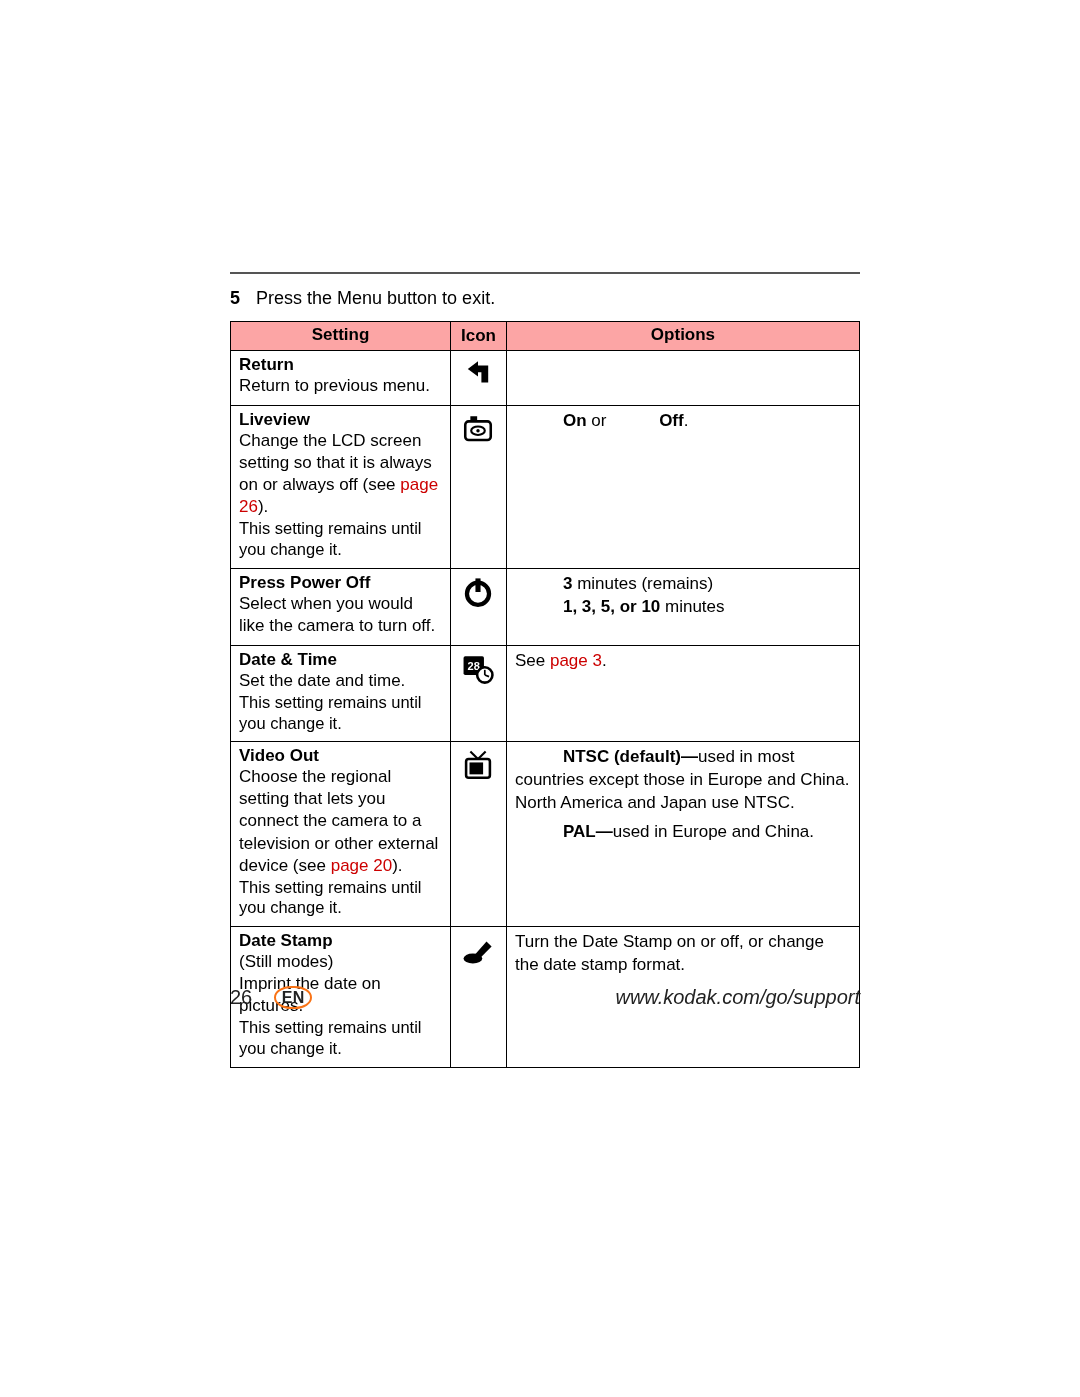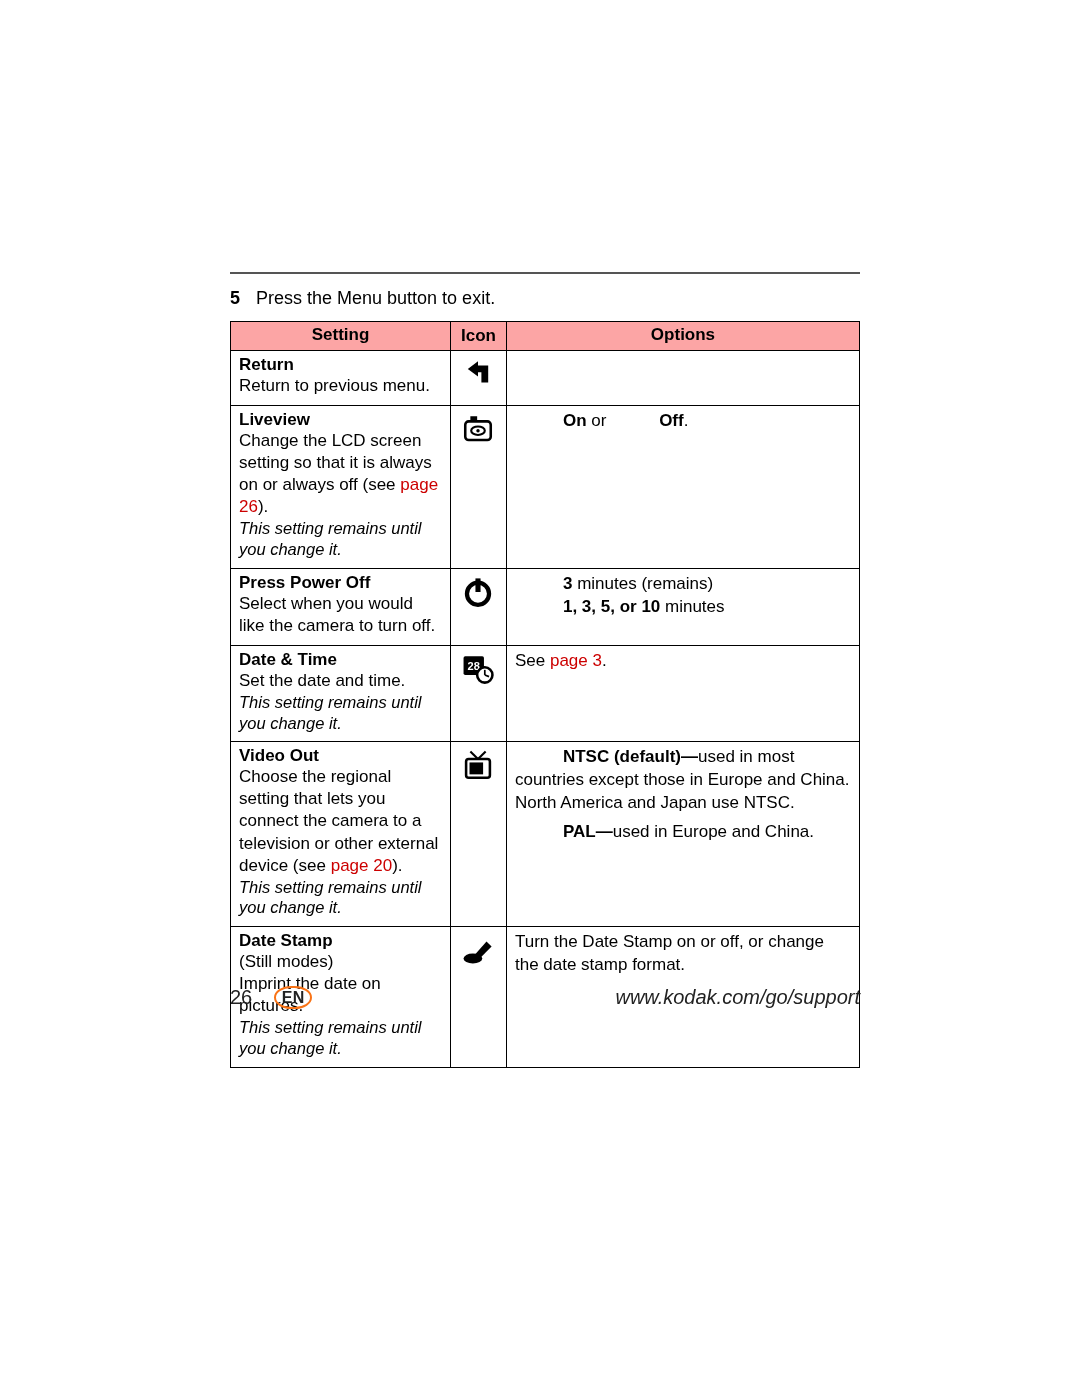--- a/index.html
+++ b/index.html
@@ -57,21 +57,21 @@
     border: 1px solid #000;
     padding: 4px 8px 8px 8px;
     vertical-align: top;
   }
   .col-setting { width: 220px; }
   .col-icon { width: 50px; text-align:center; padding:4px 10px !important;margin-top:39px;}
   .col-options { }
   .bold { font-weight: bold; margin-left: 48px; }
   .link { color: #c00; }
   .row-title { font-weight:bold; }
-  .persist { font-style: italic; font-size:16.5px; line-height:1.25;}
+  .persist { font-size:16.5px; line-height:1.25;}
   .desc {  line-height:1.3; }
   .opt-line { line-height:1.35; }
   .icon-cell svg { width:34px; height:34px; display:block; margin:2px auto 0;}
   .icon-cell { text-align:center; }
   .footer {
     position: absolute;
     left: 230px;
     top: 986px;
     width: 630px;
     display: flex;

